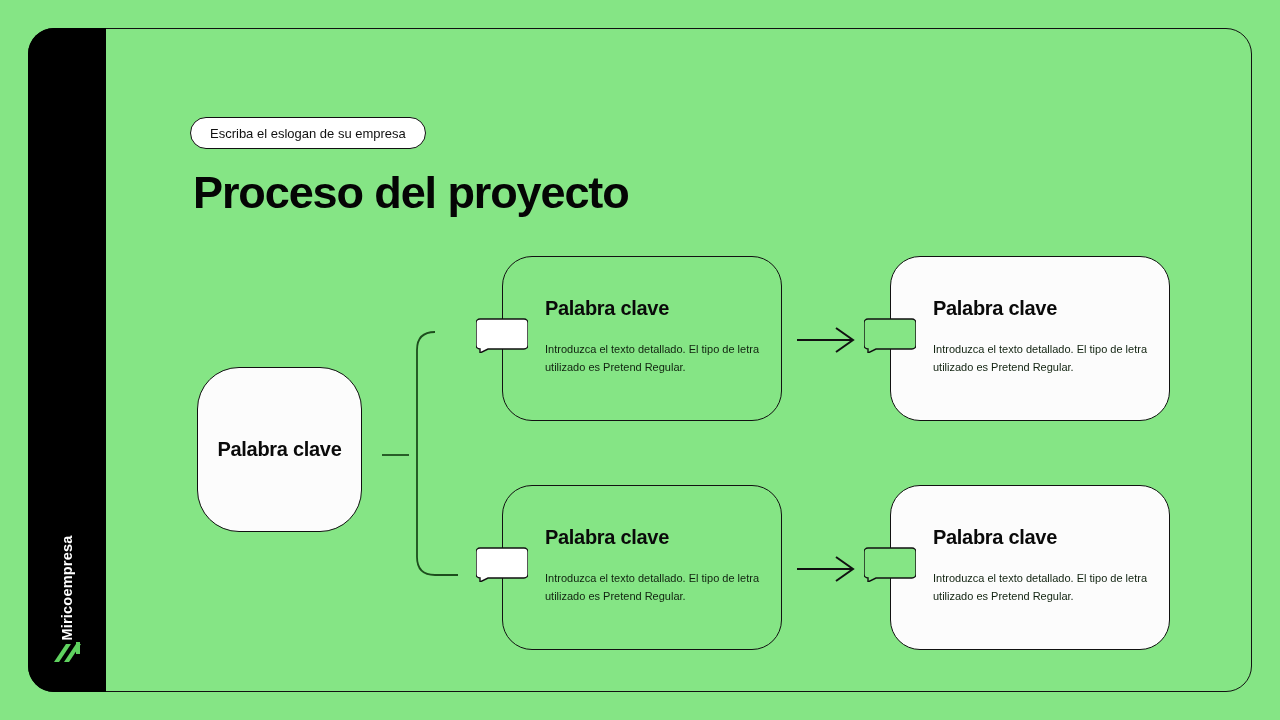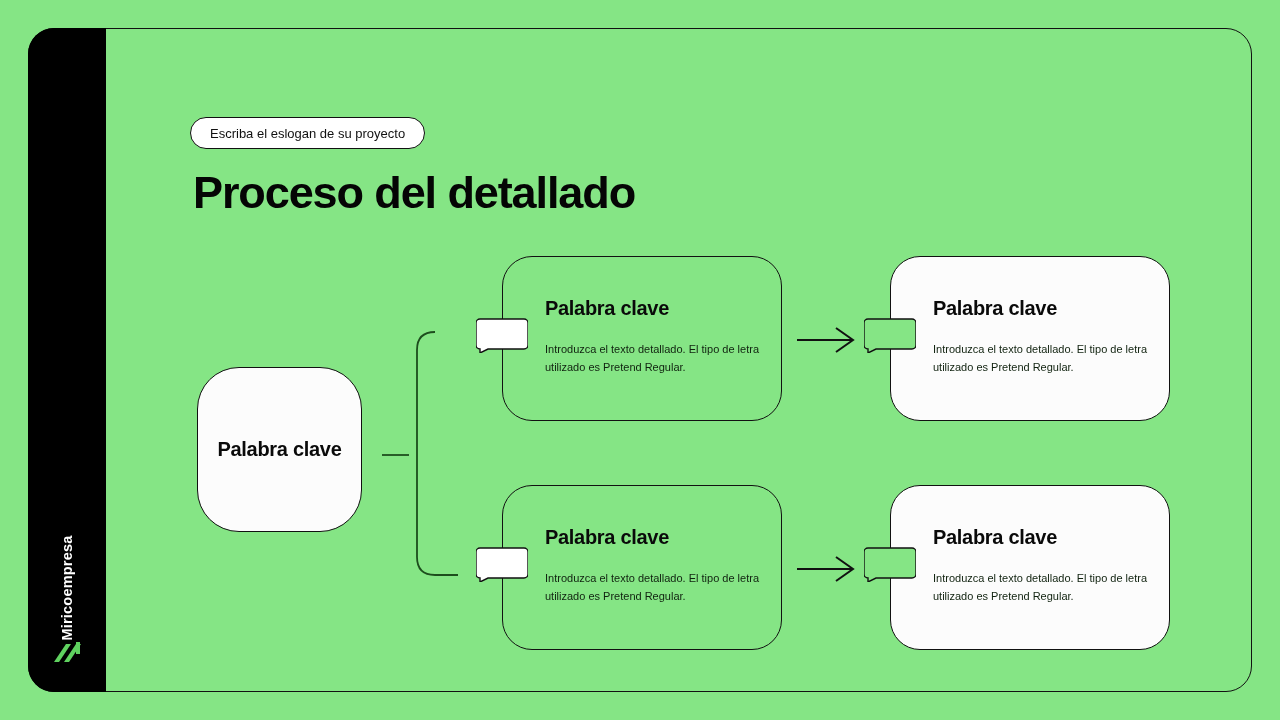--- a/index.html
+++ b/index.html
@@ -199,23 +199,23 @@
 
   <div id="rail">
     <div id="rail-brand">Miricoempresa</div>
     <svg id="rail-logo" viewBox="0 0 30 30">
       <path d="M2 22 L14 4 L19 4 L7 22 Z" fill="#5fd15f"></path>
       <path d="M12 22 L24 4 L29 4 L17 22 Z" fill="#5fd15f"></path>
       <rect x="24" y="2" width="4" height="12" fill="#5fd15f"></rect>
     </svg>
   </div>
 
-  <div id="slogan">Escriba el eslogan de su proyecto</div>
-
-  <div id="title">Proceso del detallado</div>
+  <div id="slogan">Escriba el eslogan de su empresa</div>
+
+  <div id="title">Proceso del proyecto</div>
 
   <div id="root-node">
     <span>Palabra clave</span>
   </div>
 
   <div class="card outlined" style="left:502px; top:256px;">
     <svg class="bubble" viewBox="0 0 52 36">
       <path d="M4 2 H48 A4 4 0 0 1 52 6 V28 A4 4 0 0 1 48 32 H12 L4 36 V32 A4 4 0 0 1 0 28 V6 A4 4 0 0 1 4 2 Z" fill="#ffffff" stroke="#111111" stroke-width="1.4"></path>
     </svg>
     <div class="card-title">Palabra clave</div>

